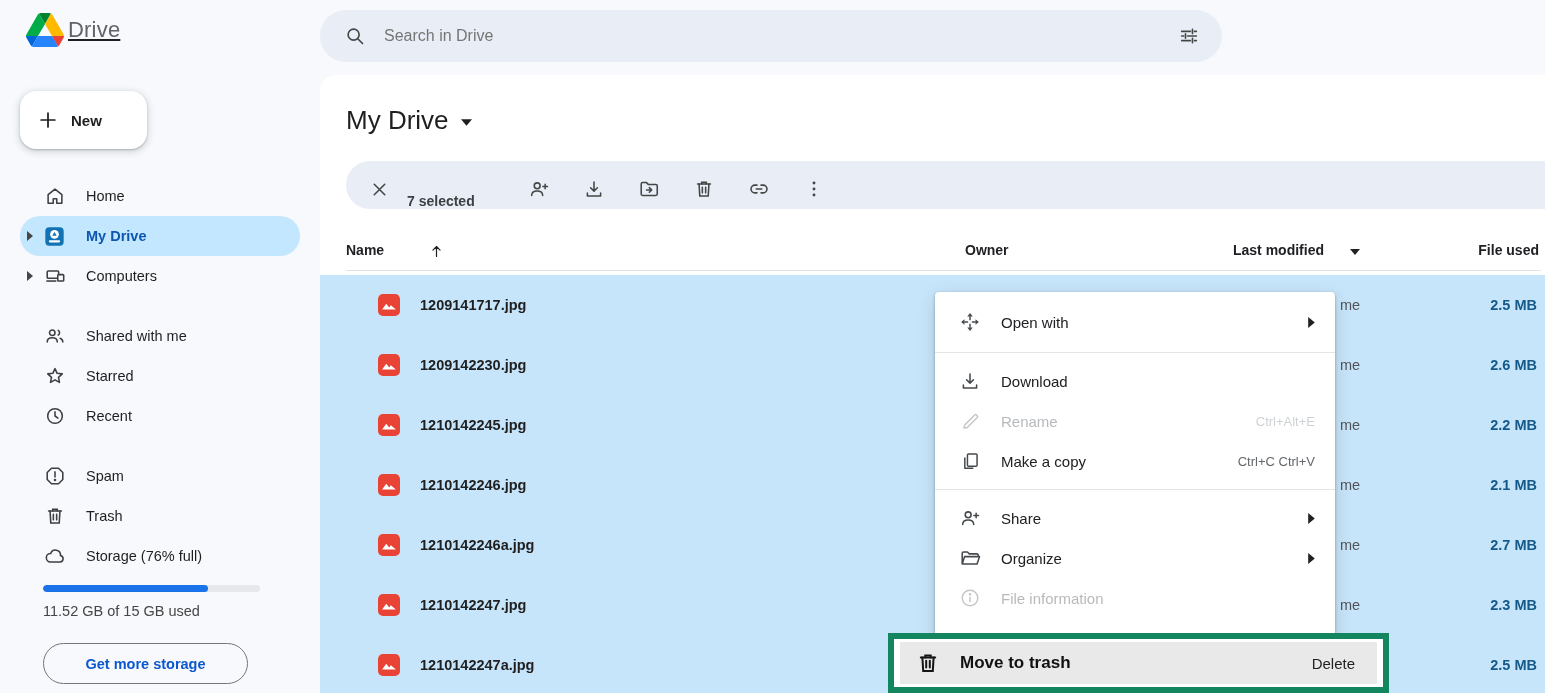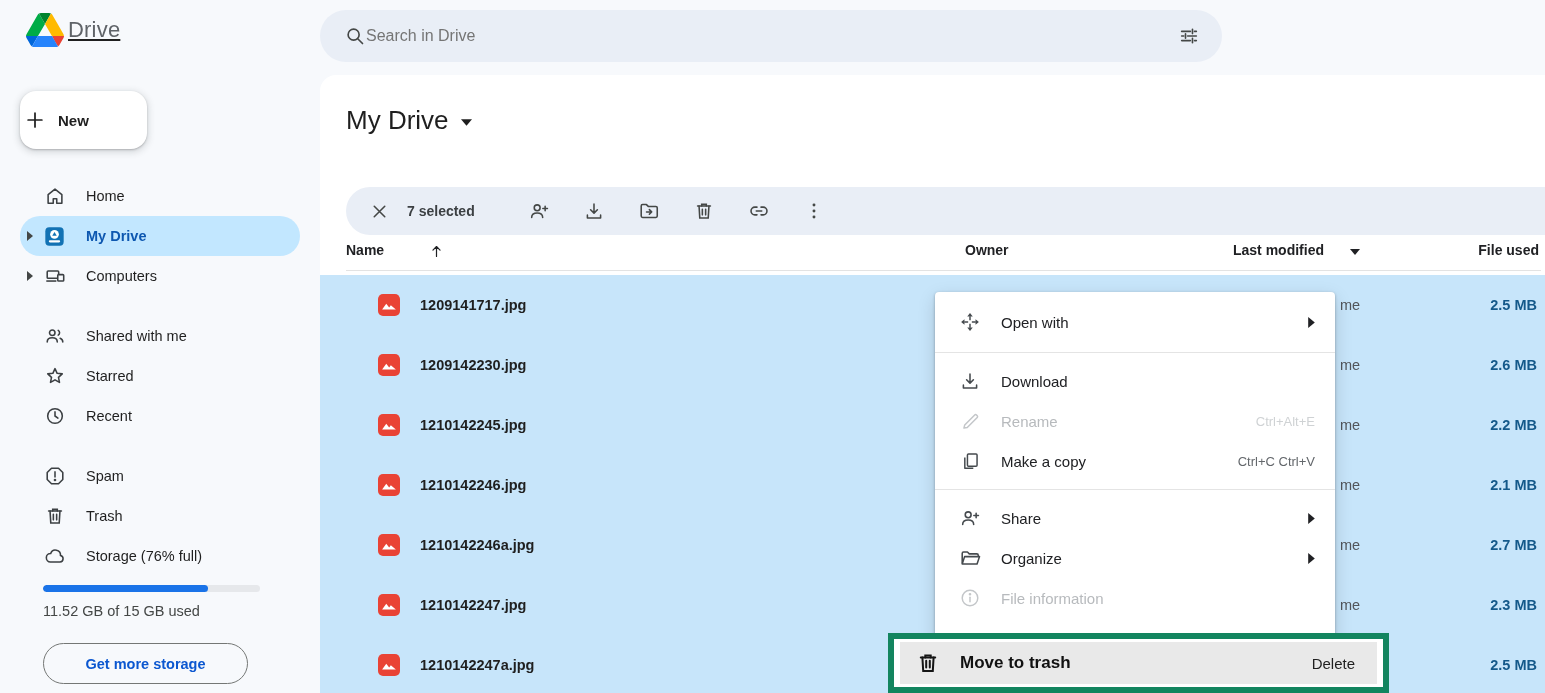--- a/index.html
+++ b/index.html
@@ -11,34 +11,34 @@
     position:relative;
   }
   svg { display:block; }
 
   
   .logo-area { position:absolute; left:26px; top:13px; display:flex; align-items:center; gap:4px;text-decoration:underline; }
   .brand { font-size:22px; color:#5f6368; letter-spacing:.2px; }
   .searchbar {
     position:absolute; left:320px; top:10px; width:902px; height:52px;
     background:#e9eef6; border-radius:26px;
-    display:flex; align-items:center; padding:0 22px 0 24px; 
+    display:flex; align-items:center; padding:0 22px 0 24px; gap:18px;
   }
   .searchbar input {
     flex:1; border:none; background:transparent; outline:none;
     font-size:16px; color:#444746; font-family:inherit;
   }
   .icon-g { color:#444746; }
 
   
   .sidebar { position:absolute; left:0; top:75px; width:320px; bottom:0; }
   .new-btn {
     position:absolute; left:20px; top:16px; height:58px; width:127px;
     background:#fff; border:none; border-radius:16px; cursor:pointer;
-    display:flex; align-items:center; gap:12px; padding:0 20px 0 4px;
+    display:flex; align-items:center; gap:12px; padding:0 20px 0 17px;
     font-family:inherit; font-size:15px; font-weight:700; color:#1f1f1f;
     box-shadow:0 1px 2px rgba(60,64,67,.30), 0 2px 6px 2px rgba(60,64,67,.15);
   }
   .nav { position:absolute; left:20px; top:101px; width:280px; }
   .nav-item {
     height:40px; border-radius:20px; position:relative;
     display:flex; align-items:center; padding-left:24px; cursor:pointer;
   }
   .nav-item .expander { position:absolute; left:7px; top:15px; color:#444746; }
   .nav-icon { width:22px; margin-right:20px; color:#3c4043; display:flex; }
@@ -64,21 +64,21 @@
     background:#fff; border-top-left-radius:16px;
   }
   .page-title {
     position:absolute; left:26px; top:26px; height:38px;
     display:flex; align-items:center; gap:12px; cursor:pointer;
     font-size:26px; color:#1f1f1f;
   }
   .sel-toolbar {
     position:absolute; left:26px; right:0; top:86px; height:48px;
     background:#e9eef6; border-radius:24px 0 0 24px;
-    display:flex; align-items:center; padding-left:13px;margin-top:26px;
+    display:flex; align-items:flex-end; padding-left:13px;
   }
   .tb-btn {
     width:40px; height:40px; border:none; background:transparent; cursor:pointer;
     display:flex; align-items:center; justify-content:center; color:#444746; border-radius:50%;
   }
   .sel-count { font-size:14px; font-weight:700; color:#3c4043; margin:0 14px 0 8px; width:82px; }
   .tb-group { display:flex; align-items:center; gap:15px; margin-left:16px; }
 
   .table-head { position:absolute; left:26px; right:4px; top:157px; height:39px; border-bottom:1px solid #e3e3e3; }
   .table-head .cell { position:absolute; top:0; line-height:36px; font-size:14px; font-weight:700; color:#202124; display:flex; align-items:center; gap:26px; }

